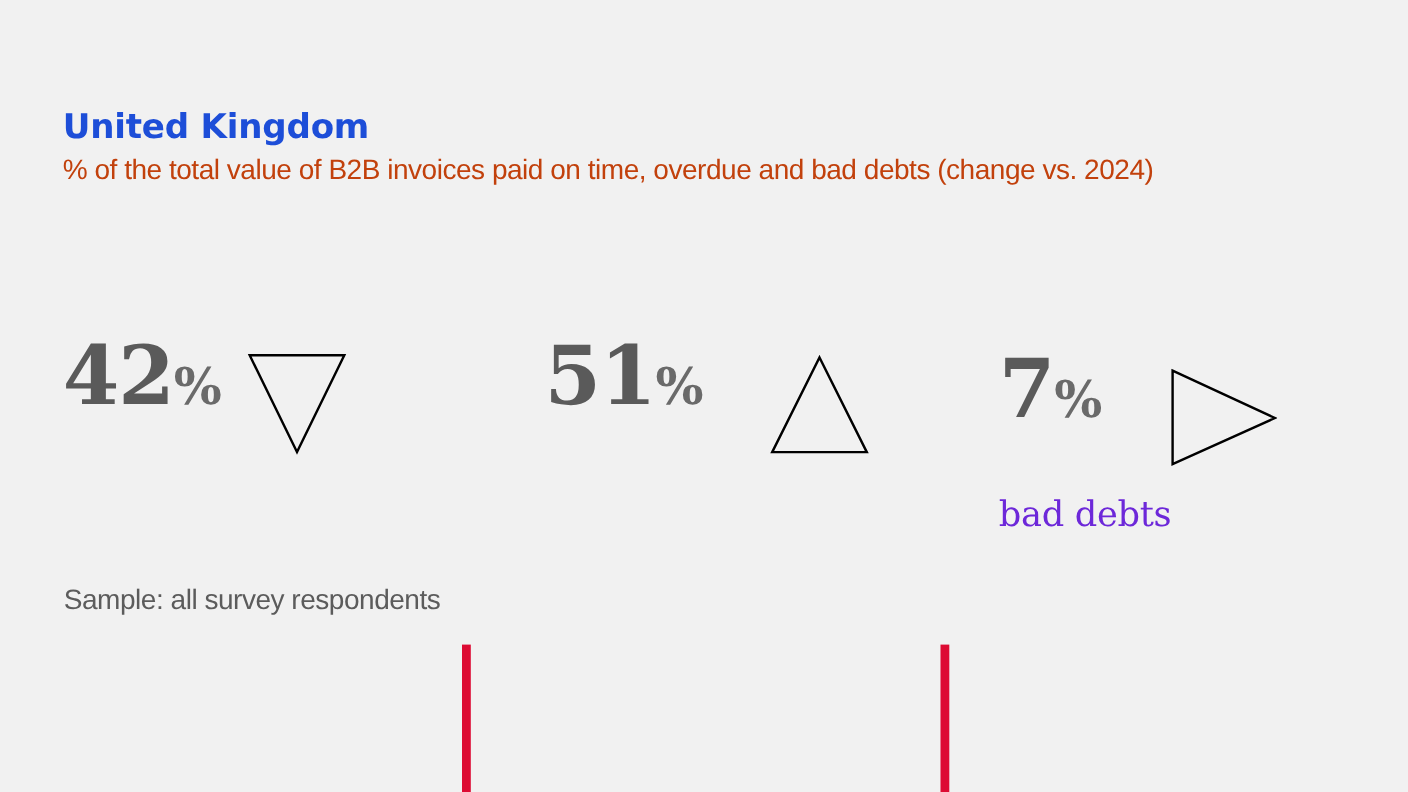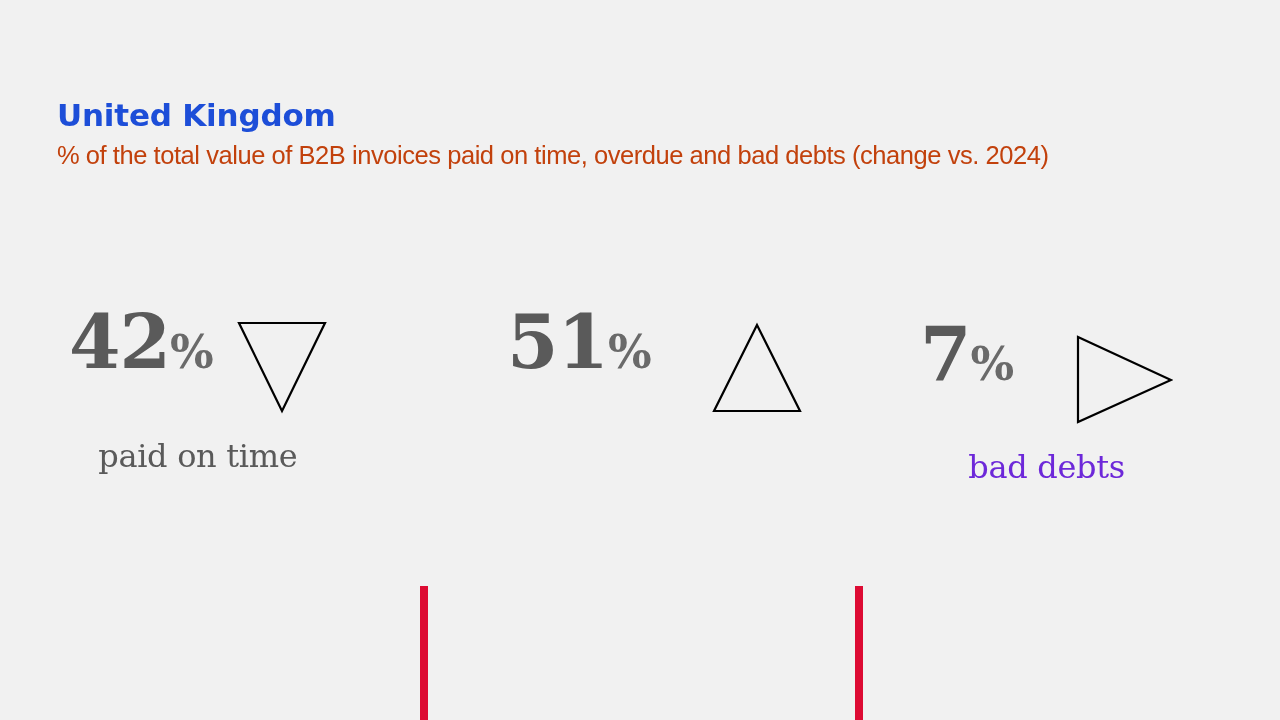--- a/index.html
+++ b/index.html
@@ -55,22 +55,21 @@
   }
   .stat-block {
     position: absolute;
     top: 0;
     height: 200px;
   }
   .stat-inner {
     position: relative;
     display: flex;
     flex-direction: column;
-    align-items: center;
-    margin-left: 12px;
+    align-items: flex-start;
   }
   .stat-row {
     display: flex;
     align-items: flex-start;
   }
   .stat-value {
     font-family: "DejaVu Serif", "Liberation Serif", serif;
     font-weight: bold;
     font-size: 74px;
     line-height: 0.92;
@@ -153,21 +152,20 @@
   <div class="stat-block" id="stat-block-0">
     <div class="stat-inner">
       <div class="stat-row">
         <div class="stat-value" style="color: rgb(90, 90, 90);"><span>42</span><span class="pct">%</span></div>
         <div class="arrow-wrap">
           <svg width="90" height="94" viewBox="0 0 90 94" aria-hidden="true">
             <polygon points="2,3 88,3 45,91" fill="none" stroke="#000000" stroke-width="2.2"></polygon>
           </svg>
         </div>
       </div>
-      <div class="stat-label" style="color: rgb(90, 90, 90);">paid on time</div>
     </div>
   </div>
 
   <div class="stat-block" id="stat-block-1">
     <div class="stat-inner">
       <div class="stat-row">
         <div class="stat-value" style="color: rgb(90, 90, 90);"><span>51</span><span class="pct">%</span></div>
         <div class="arrow-wrap">
           <svg width="92" height="92" viewBox="0 0 92 92" aria-hidden="true">
             <polygon points="46,3 89,89 3,89" fill="none" stroke="#000000" stroke-width="2.2"></polygon>
@@ -189,13 +187,14 @@
       </div>
       <div class="stat-label" style="color: #6d28d9;">bad debts</div>
     </div>
   </div>
 
   <div class="divider" id="divider-0" style="background: rgb(221, 11, 51);"></div>
   <div class="divider" id="divider-1" style="background: rgb(221, 11, 51);"></div>
 </div>
 
 <div id="footer">
+  <p class="footnote" id="footnote-sample" style="color: rgb(92, 92, 92);">Sample: all survey respondents</p>
 </div>
 
 </body></html>

